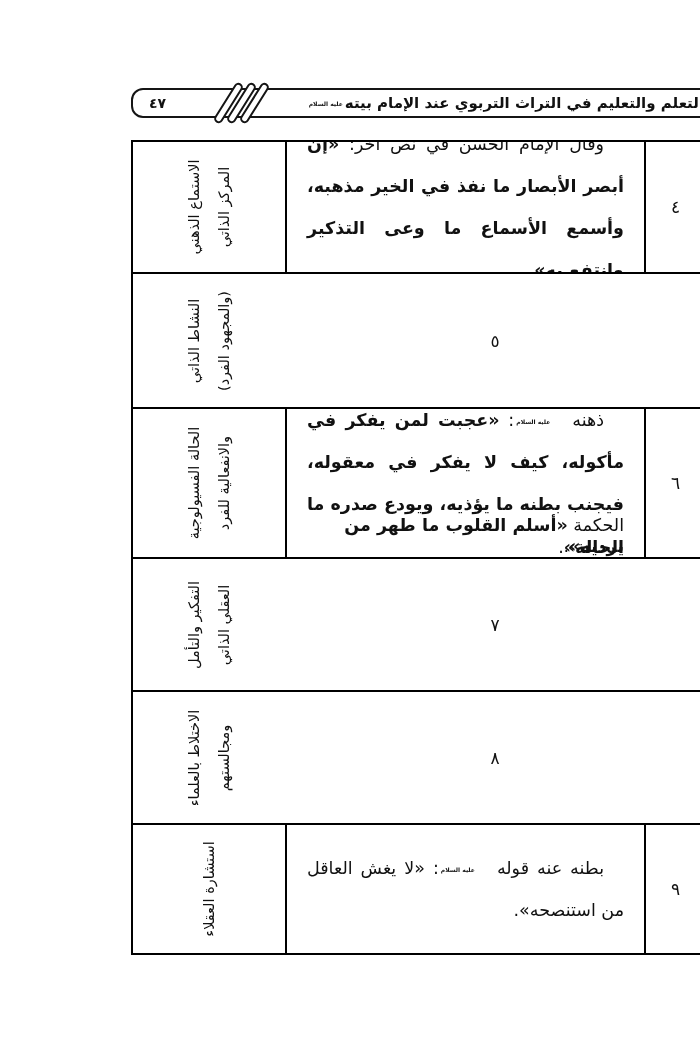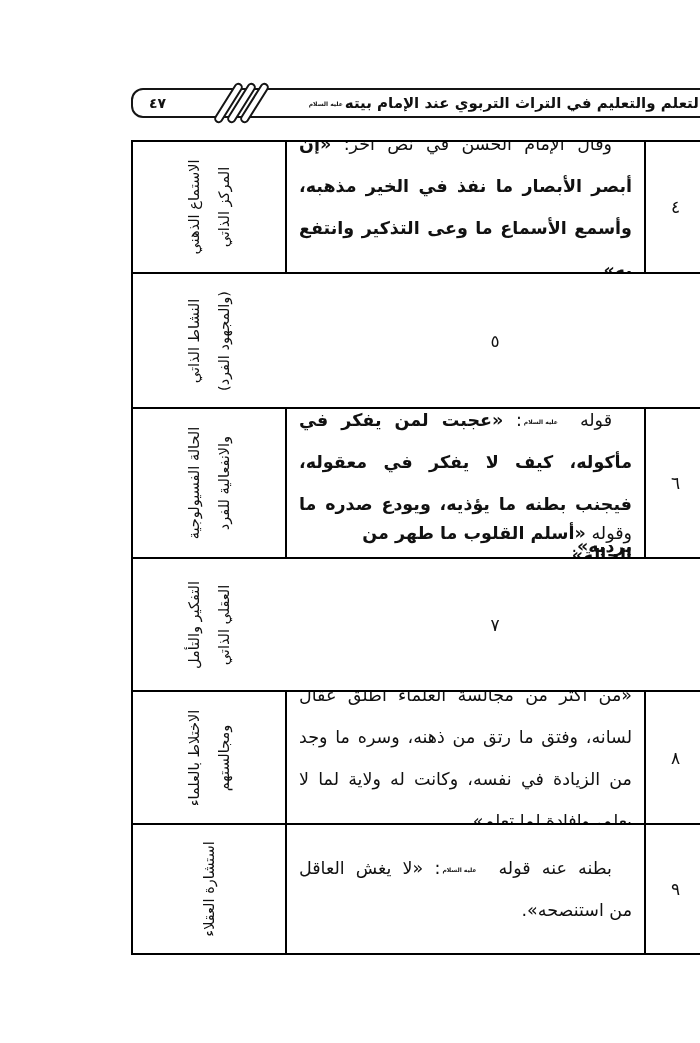--- a/index.html
+++ b/index.html
@@ -55,21 +55,21 @@
   .rot{
     transform:rotate(-90deg);white-space:nowrap;text-align:center;
     font-size:14.5px;line-height:30px;direction:rtl;
   }
   .cell.text{
     width:361px;border-left:2px solid #000;border-right:2px solid #000;
     position:relative;overflow:hidden;direction:rtl;
     display:flex;flex-direction:column;justify-content:center;
     padding:0 12px;font-size:17.5px;line-height:42px;
   }
-  .cell.text p{margin:0;text-align:justify;text-align-last:right;}
+  .cell.text p{margin:8px;text-align:justify;text-align-last:right;}
   .cell.text p.indent{text-indent:20px;}
   .cell.text p.clipped{
     position:absolute;bottom:-10px;right:12px;left:12px;line-height:1.25;text-align:right;text-align-last:right;
   }
   .b{font-weight:bold;}
   .cell.num{
     flex:1;display:flex;align-items:center;justify-content:center;
     font-size:17px;direction:rtl;
   }
 </style>
@@ -115,22 +115,22 @@
         </div>
       </div>
       <div class="row">
         <div class="cell label">
           <div class="rot">
             <div>الحالة الفسيولوجية</div>
             <div>والانفعالية للفرد</div>
           </div>
         </div>
         <div class="cell text">
-          <p class="indent"><span>قوله</span><span class="honorific">عليه السلام</span><span>: </span><span class="b">«عجبت لمن يفكر في مأكوله، كيف لا يفكر في معقوله، فيجنب بطنه ما يؤذيه، ويودع صدره ما يرديه»</span><span>.</span></p>
-          <p class="clipped"><span>وقوله </span><span class="b">«أسلم القلوب ما طهر من الحالة»</span><span>.</span></p>
+          <p class="indent"><span>ذهنه</span><span class="honorific">عليه السلام</span><span>: </span><span class="b">«عجبت لمن يفكر في مأكوله، كيف لا يفكر في معقوله، فيجنب بطنه ما يؤذيه، ويودع صدره ما يرديه»</span><span>.</span></p>
+          <p class="clipped"><span>الحكمة </span><span class="b">«أسلم القلوب ما طهر من الحالة»</span><span>.</span></p>
         </div>
         <div class="cell num">
           <span>٦</span>
         </div>
       </div>
       <div class="row">
         <div class="cell label">
           <div class="rot">
             <div>التفكير والتأمل</div>
             <div>العقلي الذاتي</div>
@@ -140,23 +140,20 @@
           <span>٧</span>
         </div>
       </div>
       <div class="row">
         <div class="cell label">
           <div class="rot">
             <div>الاختلاط بالعلماء</div>
             <div>ومجالستهم</div>
           </div>
         </div>
-        <div class="cell text">
-          <p><span>«من أكثر من مجالسة العلماء أطلق عقال لسانه، وفتق ما رتق من ذهنه، وسره ما وجد من الزيادة في نفسه، وكانت له ولاية لما لا يعلم، وإفادة لما تعلم».</span></p>
-        </div>
         <div class="cell num">
           <span>٨</span>
         </div>
       </div>
       <div class="row">
         <div class="cell label">
           <div class="rot">
             <div>استشارة العقلاء</div>
           </div>
         </div>

